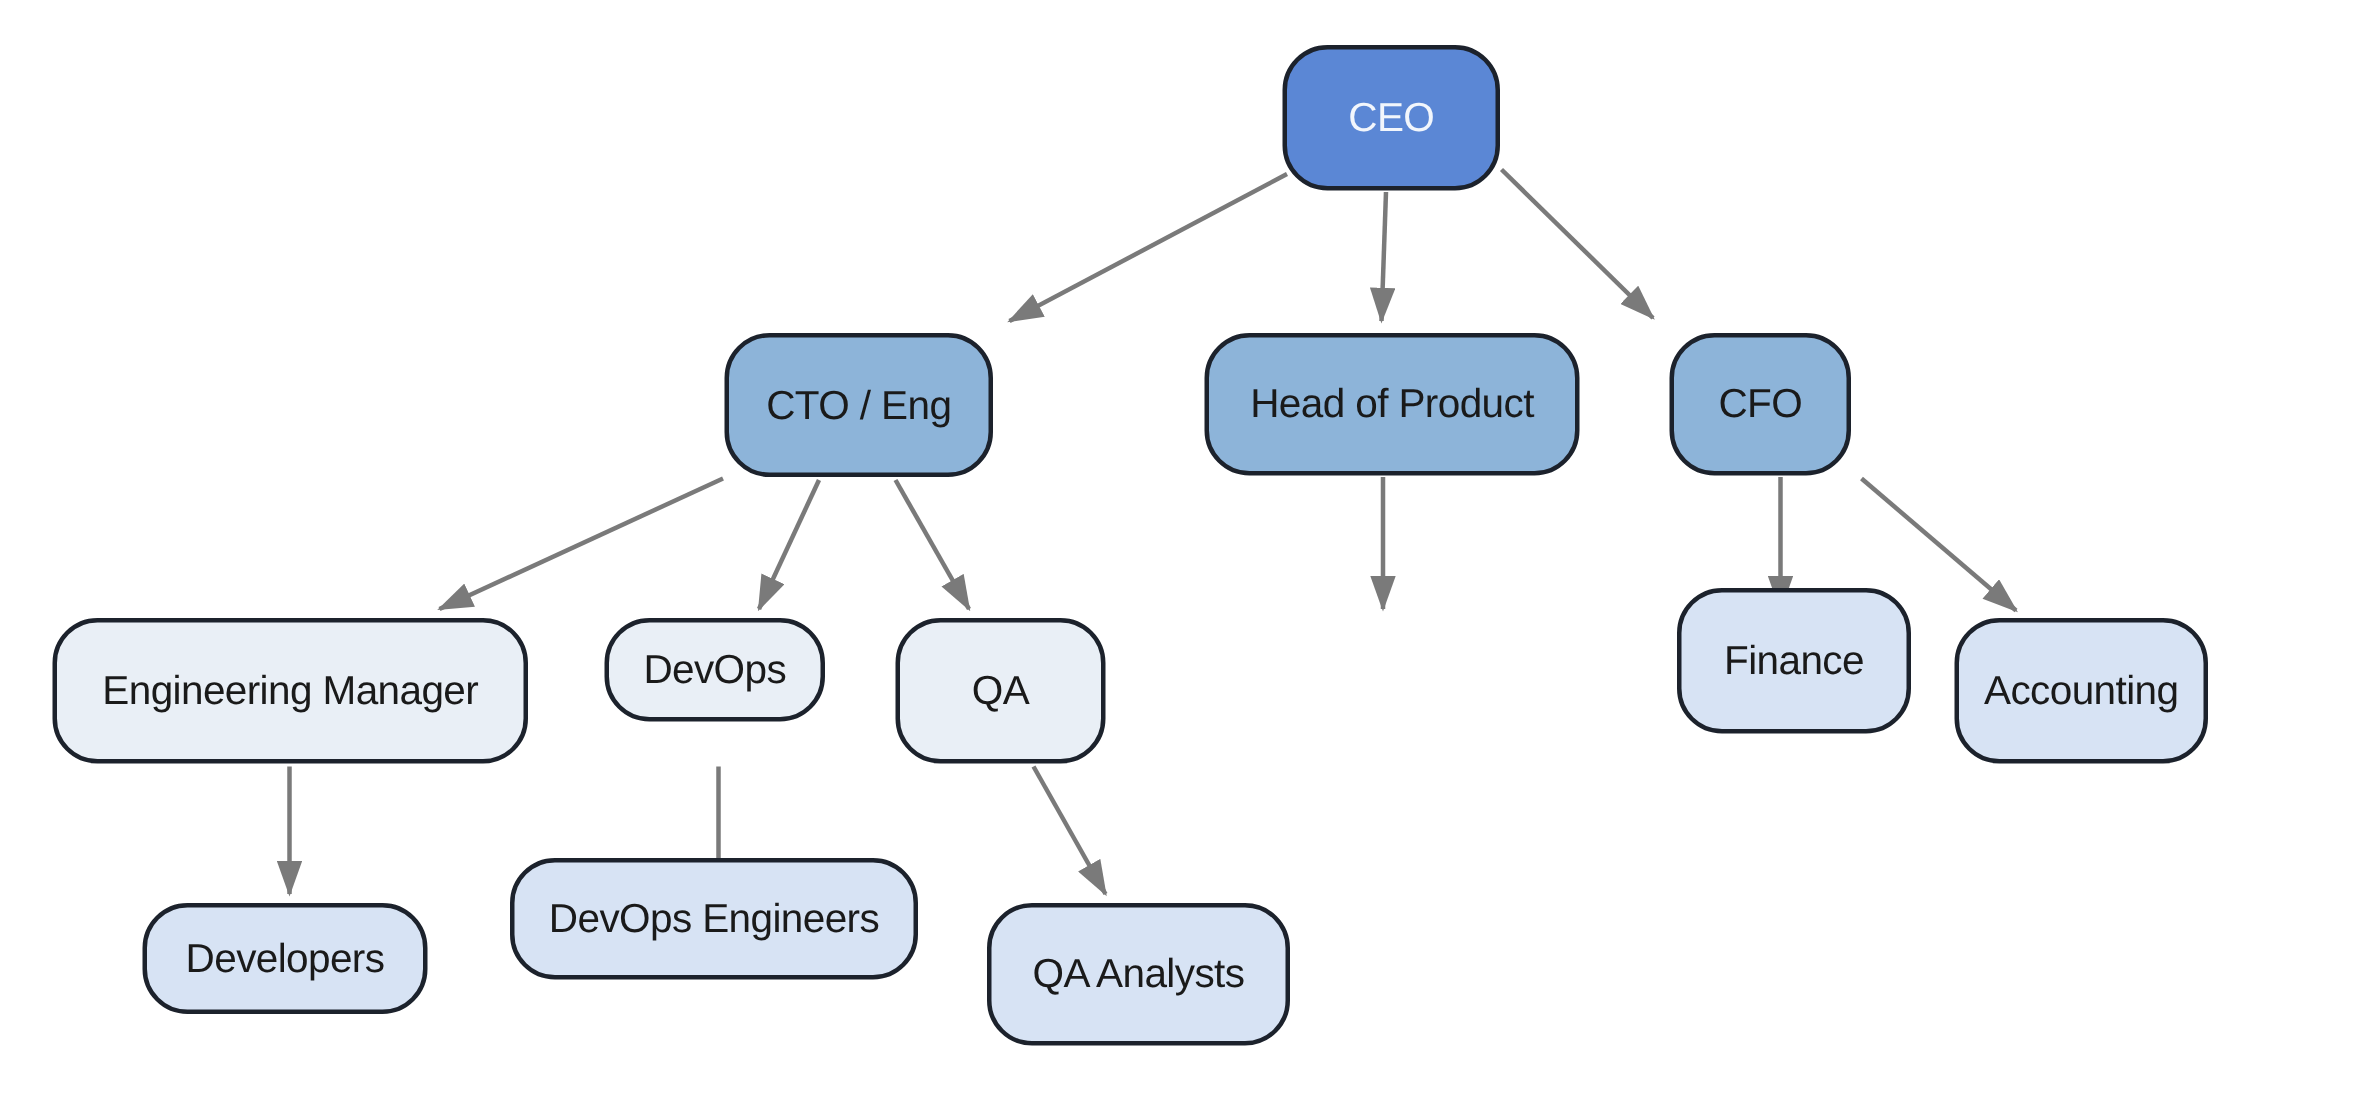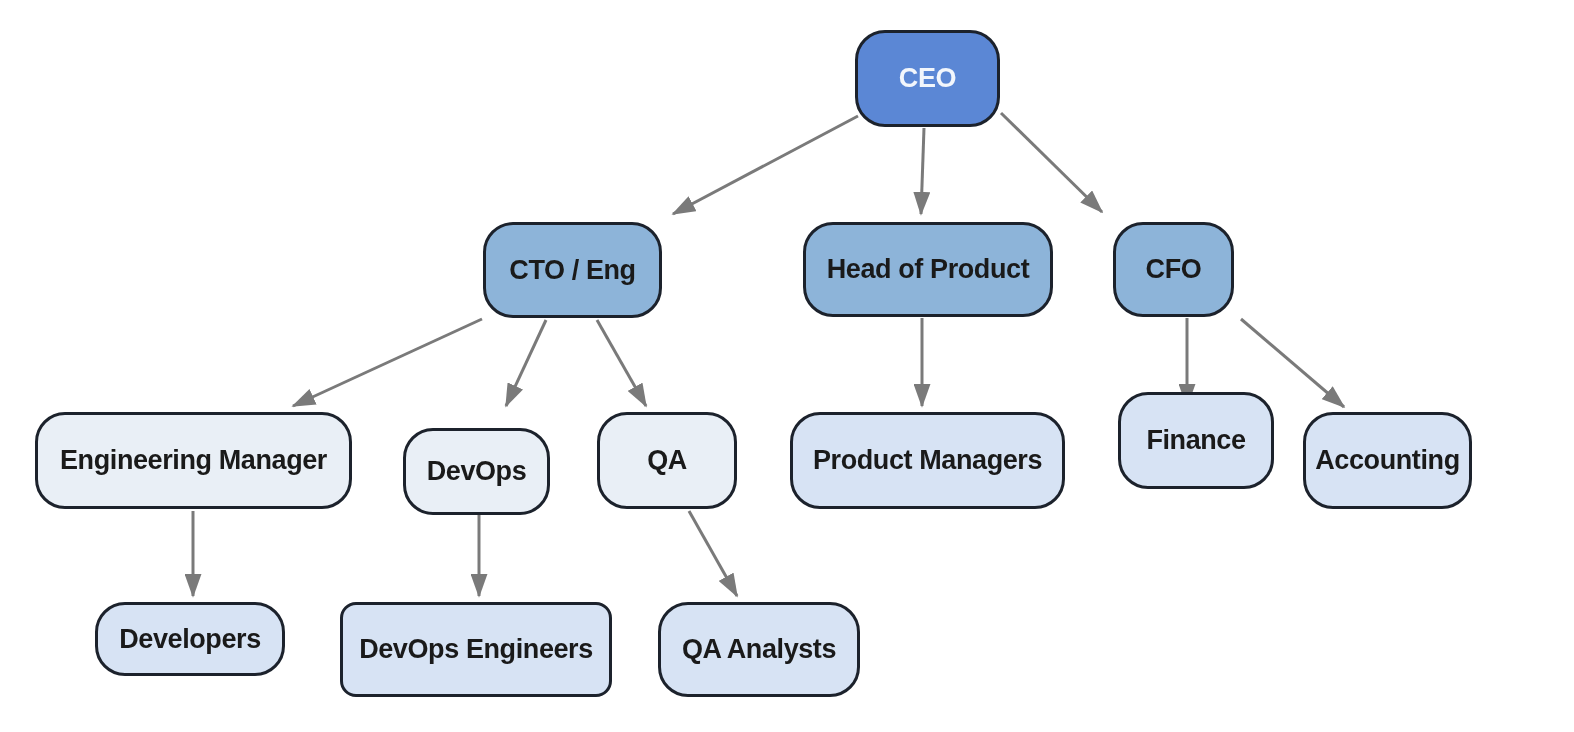--- a/index.html
+++ b/index.html
@@ -7,21 +7,20 @@
     padding: 0;
     background: #ffffff;
   }
   .canvas {
     position: relative;
     width: 1574px;
     height: 732px;
     background: #ffffff;
     overflow: hidden;
     font-family: "Liberation Sans", "DejaVu Sans", sans-serif;
-    font-weight: bold;
   }
   .edges-layer {
     position: absolute;
     left: 0;
     top: 0;
     width: 1574px;
     height: 732px;
     z-index: 1;
   }
   .node {
@@ -43,27 +42,27 @@
   .node.level2 { background: #8db4d9; }
   .node.level3-light { background: #e9eff6; }
   .node.level3-blue { background: #d7e3f4; }
 
   
   #node-ceo                { left: 855px;  top: 30px;  width: 145px; height: 97px; }
   #node-cto                { left: 483px;  top: 222px; width: 179px; height: 96px; }
   #node-head-of-product    { left: 803px;  top: 222px; width: 250px; height: 95px; }
   #node-cfo                { left: 1113px; top: 222px; width: 121px; height: 95px; }
   #node-engineering-manager{ left: 35px;   top: 412px; width: 317px; height: 97px; }
-  #node-devops             { left: 403px;  top: 412px; width: 147px; height: 87px; margin-top: 16px; }
+  #node-devops             { left: 403px;  top: 412px; width: 147px; height: 69px; }
   #node-qa                 { left: 597px;  top: 412px; width: 140px; height: 97px; justify-content: center; }
   #node-product-managers   { left: 790px;  top: 412px; width: 275px; height: 97px; }
   #node-finance            { left: 1118px; top: 392px; width: 156px; height: 97px; }
   #node-accounting         { left: 1303px; top: 412px; width: 169px; height: 97px; }
   #node-developers         { left: 95px;   top: 602px; width: 190px; height: 74px; }
-  #node-devops-engineers   { left: 340px;  top: 602px; width: 272px; height: 95px; border-radius: 16px; }
+  #node-devops-engineers   { left: 340px;  top: 572px; width: 272px; height: 81px; }
   #node-qa-analysts        { left: 658px;  top: 602px; width: 202px; height: 95px; }
 </style>
 </head>
 <body>
 
 <div class="canvas">
 
   <svg class="edges-layer" width="1574" height="732" viewBox="0 0 1574 732" xmlns="http://www.w3.org/2000/svg">
     <defs>
       <marker id="arrowhead" markerUnits="userSpaceOnUse" markerWidth="24" markerHeight="17" viewBox="0 0 14 10" refX="13" refY="5" orient="auto">
@@ -107,23 +106,20 @@
   </div>
 
   <div class="node level3-light" id="node-devops">
     <span>DevOps</span>
   </div>
 
   <div class="node level3-light" id="node-qa">
     <span>QA</span>
   </div>
 
-  <div class="node level3-blue" id="node-product-managers">
-    <span>Product Managers</span>
-  </div>
 
   <div class="node level3-blue" id="node-finance">
     <span>Finance</span>
   </div>
 
   <div class="node level3-blue" id="node-accounting">
     <span>Accounting</span>
   </div>
 
   <div class="node level3-blue" id="node-developers">

